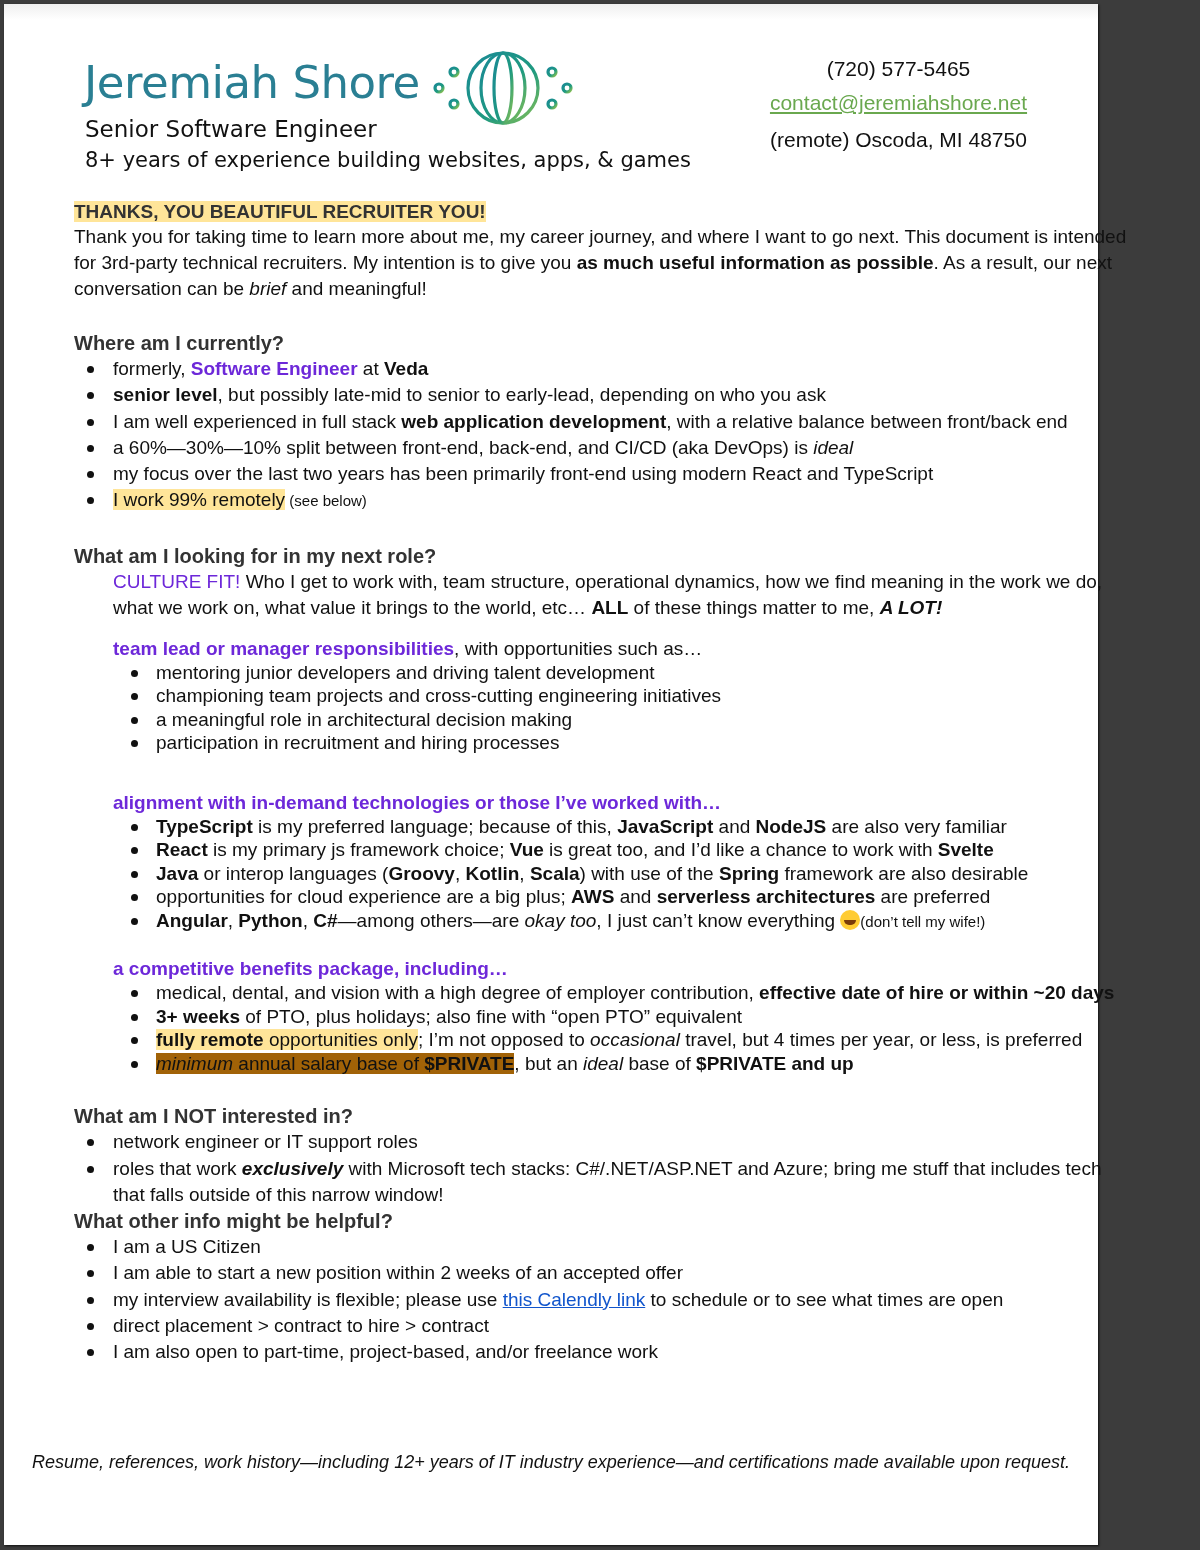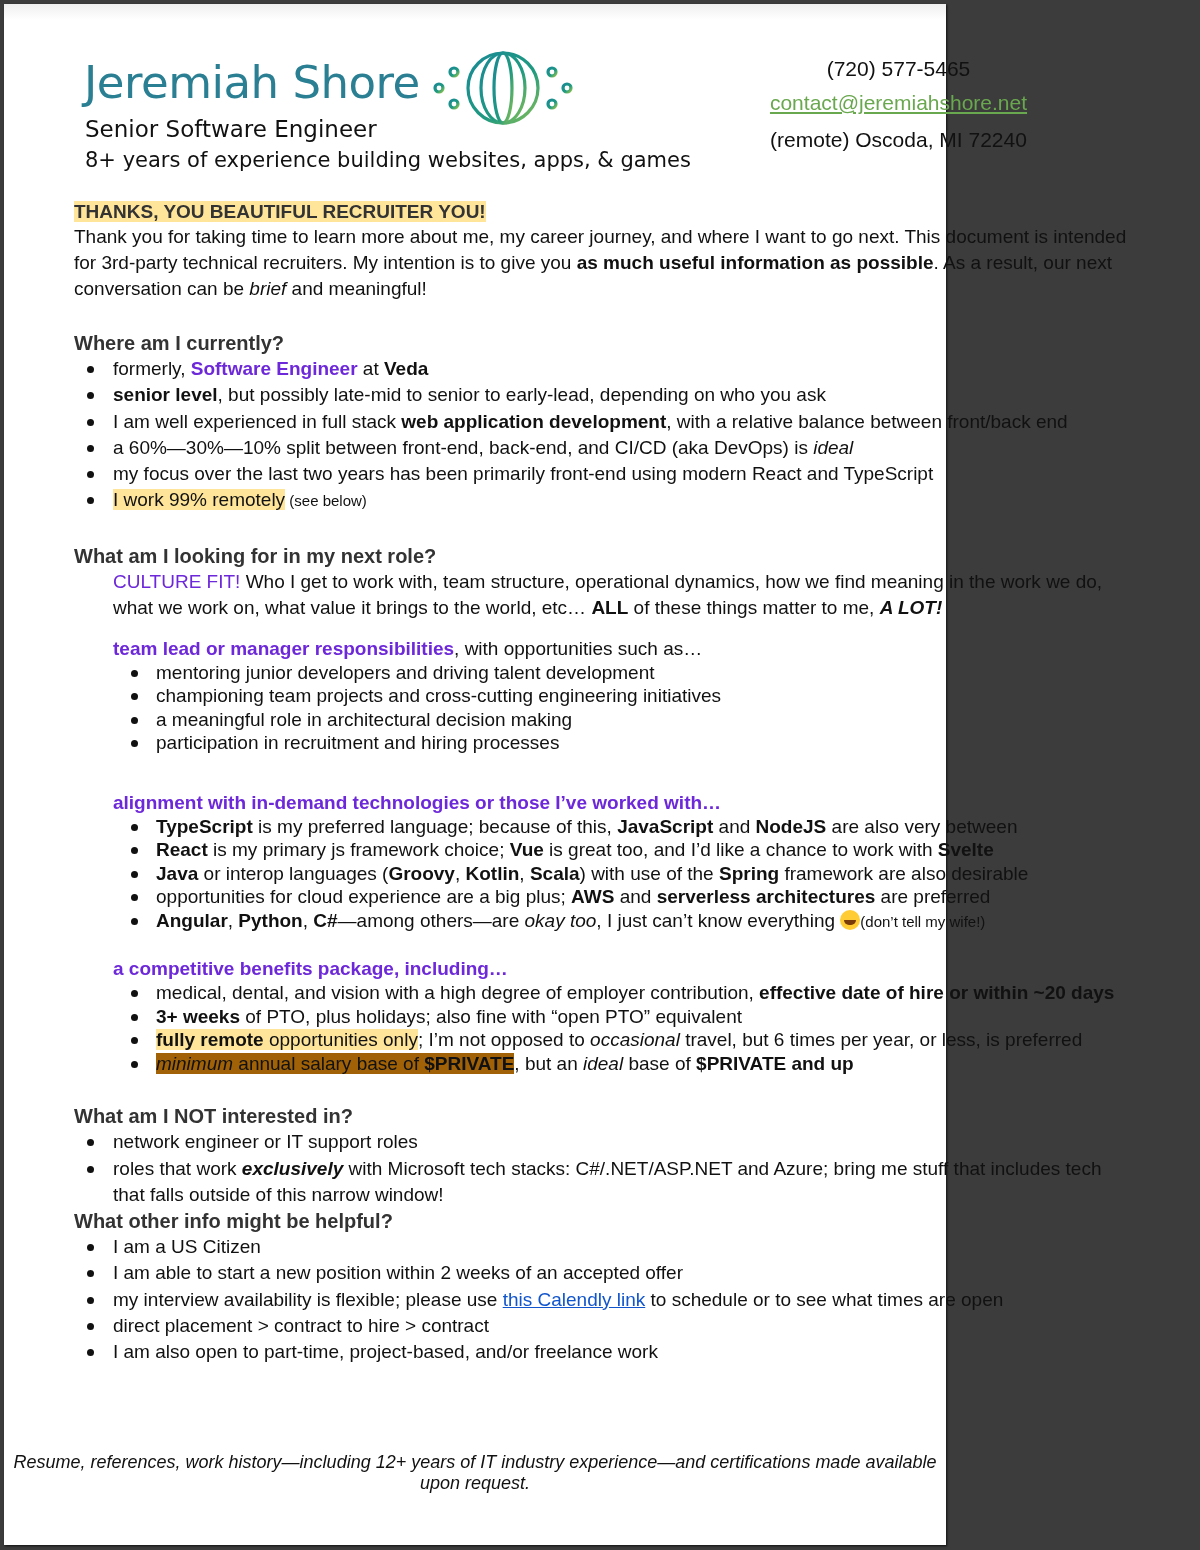--- a/index.html
+++ b/index.html
@@ -3,21 +3,21 @@
 <meta charset="utf-8">
 <style>
   html, body { margin: 0; padding: 0; }
   body {
     width: 1200px; height: 1550px; overflow: hidden;
     background: #3c3c3c;
     font-family: "Liberation Sans", sans-serif;
   }
   .page {
     position: absolute; left: 4px; top: 4px;
-    width: 942px; height: 1541px;
+    width: 1094px; height: 1541px;
     background: #ffffff;
     box-shadow: 1px 1px 2px #111;
   }
   .page-top-fade {
     position: absolute; left: 0; top: 0; right: 0; height: 16px;
     background: linear-gradient(#efefef, #ffffff);
   }
   .abs { position: absolute; white-space: nowrap; }
   .name {
     left: 80px; top: 52px; font-size: 45px; color: #2a7f93;
@@ -106,21 +106,21 @@
       <circle cx="11" cy="40" r="4" fill="#fff"></circle>
       <circle cx="26" cy="56" r="4" fill="#fff"></circle>
       <circle cx="124" cy="24" r="4" fill="#fff"></circle>
       <circle cx="139" cy="40" r="4" fill="#fff"></circle>
       <circle cx="124" cy="56" r="4" fill="#fff"></circle>
     </g>
   </svg>
 
   <div class="abs contact phone">(720) 577-5465</div>
   <a class="abs contact email">contact@jeremiahshore.net</a>
-  <div class="abs contact location">(remote) Oscoda, MI 72240</div>
+  <div class="abs contact location">(remote) Oscoda, MI 48750</div>
 
   <div class="content">
     <div>
       <span class="thanks hl-yellow">THANKS, YOU BEAUTIFUL RECRUITER YOU!</span>
       <p class="para"><span>Thank you for taking time to learn more about me, my career journey, and where I want to go next. This document is intended for 3rd-party technical recruiters. My intention is to give you </span><b>as much useful information as possible</b><span>. As a result, our next conversation can be </span><i>brief</i><span> and meaningful!</span></p>
     </div>
 
     <div style="margin-top:28px;">
       <div class="heading">Where am I currently?</div>
       <ul>
@@ -146,34 +146,34 @@
         <li>mentoring junior developers and driving talent development</li>
         <li>championing team projects and cross-cutting engineering initiatives</li>
         <li>a meaningful role in architectural decision making</li>
         <li>participation in recruitment and hiring processes</li>
       </ul>
 
       <div class="sub" style="margin-top:36px;">
         <div class="sub-heading teal">alignment with in-demand technologies or those I’ve worked with…</div>
       </div>
       <ul class="sub">
-        <li><b>TypeScript</b><span> is my preferred language; because of this, </span><b>JavaScript</b><span> and </span><b>NodeJS</b><span> are also very between</span></li>
+        <li><b>TypeScript</b><span> is my preferred language; because of this, </span><b>JavaScript</b><span> and </span><b>NodeJS</b><span> are also very familiar</span></li>
         <li><b>React</b><span> is my primary js framework choice; </span><b>Vue</b><span> is great too, and I’d like a chance to work with </span><b>Svelte</b></li>
         <li><b>Java</b><span> or interop languages (</span><b>Groovy</b><span>, </span><b>Kotlin</b><span>, </span><b>Scala</b><span>) with use of the </span><b>Spring</b><span> framework are also desirable</span></li>
         <li><span>opportunities for cloud experience are a big plus; </span><b>AWS</b><span> and </span><b>serverless architectures</b><span> are preferred</span></li>
         <li><b>Angular</b><span>, </span><b>Python</b><span>, </span><b>C#</b><span>—among others—are </span><i>okay too</i><span>, I just can’t know everything </span><span class="emoji"></span><span class="small">(don’t tell my wife!)</span></li>
       </ul>
 
       <div class="sub" style="margin-top:24px;">
         <div class="sub-heading teal">a competitive benefits package, including…</div>
       </div>
       <ul class="sub">
         <li><span>medical, dental, and vision with a high degree of employer contribution, </span><b>effective date of hire or within ~20 days</b></li>
         <li><b>3+ weeks</b><span> of PTO, plus holidays; also fine with “open PTO” equivalent</span></li>
-        <li><span class="hl-yellow"><b>fully remote</b><span> opportunities only</span></span><span>; I’m not opposed to </span><i>occasional</i><span> travel, but 6 times per year, or less, is preferred</span></li>
+        <li><span class="hl-yellow"><b>fully remote</b><span> opportunities only</span></span><span>; I’m not opposed to </span><i>occasional</i><span> travel, but 4 times per year, or less, is preferred</span></li>
         <li><span class="hl-pink"><i>minimum</i><span> annual salary base of </span><b>$PRIVATE</b></span><span>, but an </span><i>ideal</i><span> base of </span><b>$PRIVATE and up</b></li>
       </ul>
     </div>
 
     <div style="margin-top:28px;">
       <div class="heading">What am I NOT interested in?</div>
       <ul>
         <li>network engineer or IT support roles</li>
         <li style="white-space:normal;"><span>roles that work </span><b><i>exclusively</i></b><span> with Microsoft tech stacks: C#/.NET/ASP.NET and Azure; bring me stuff that includes tech that falls outside of this narrow window!</span></li>
       </ul>

